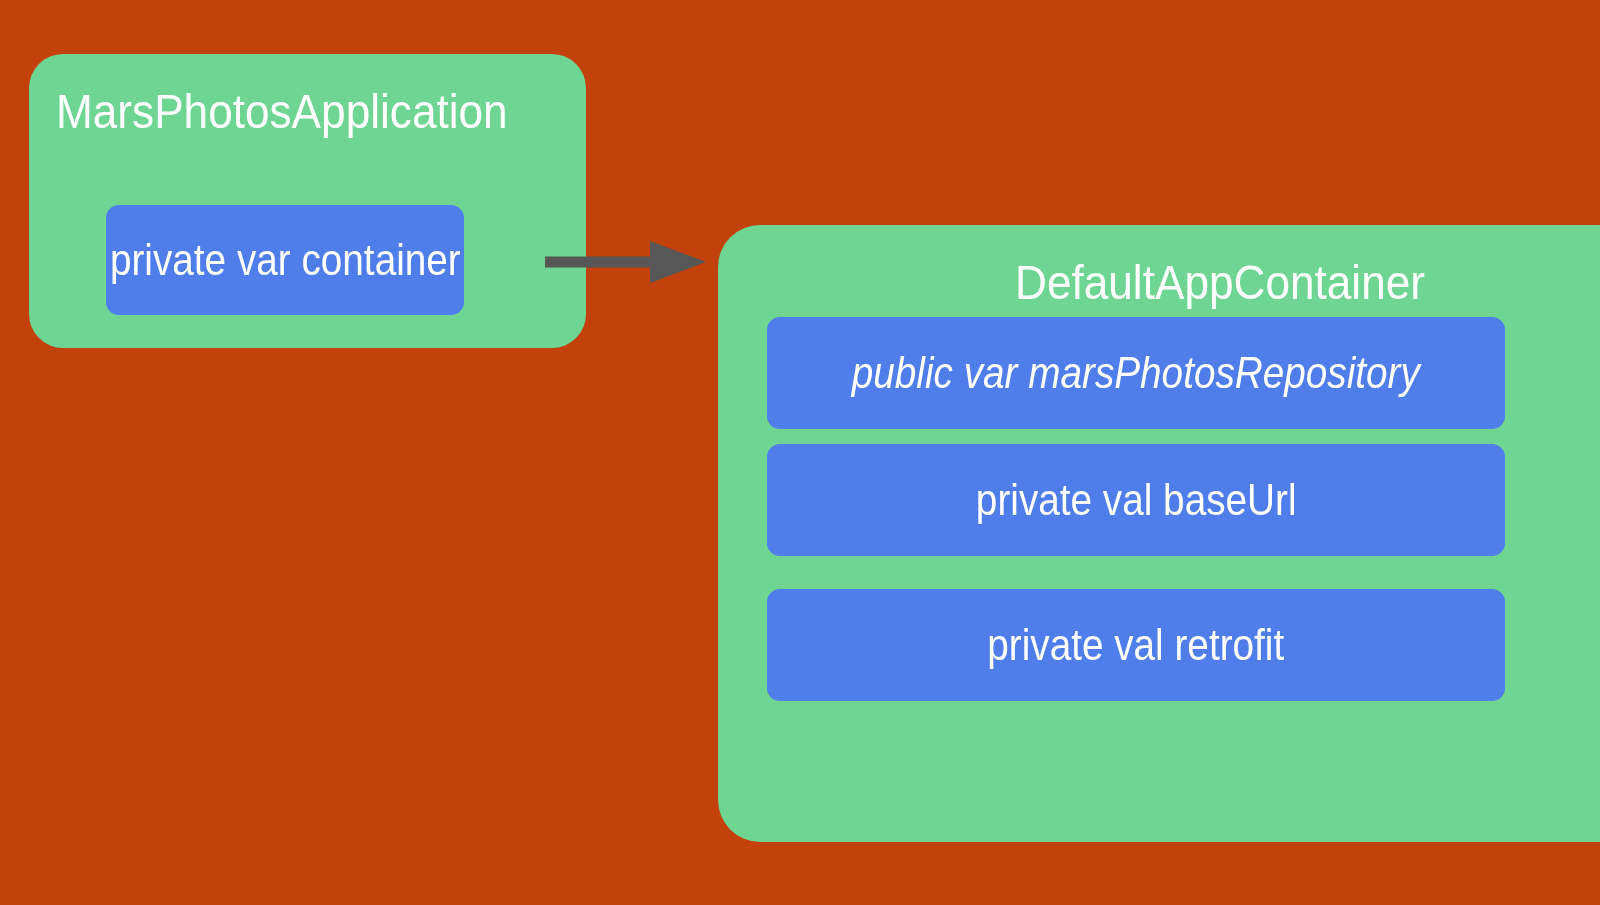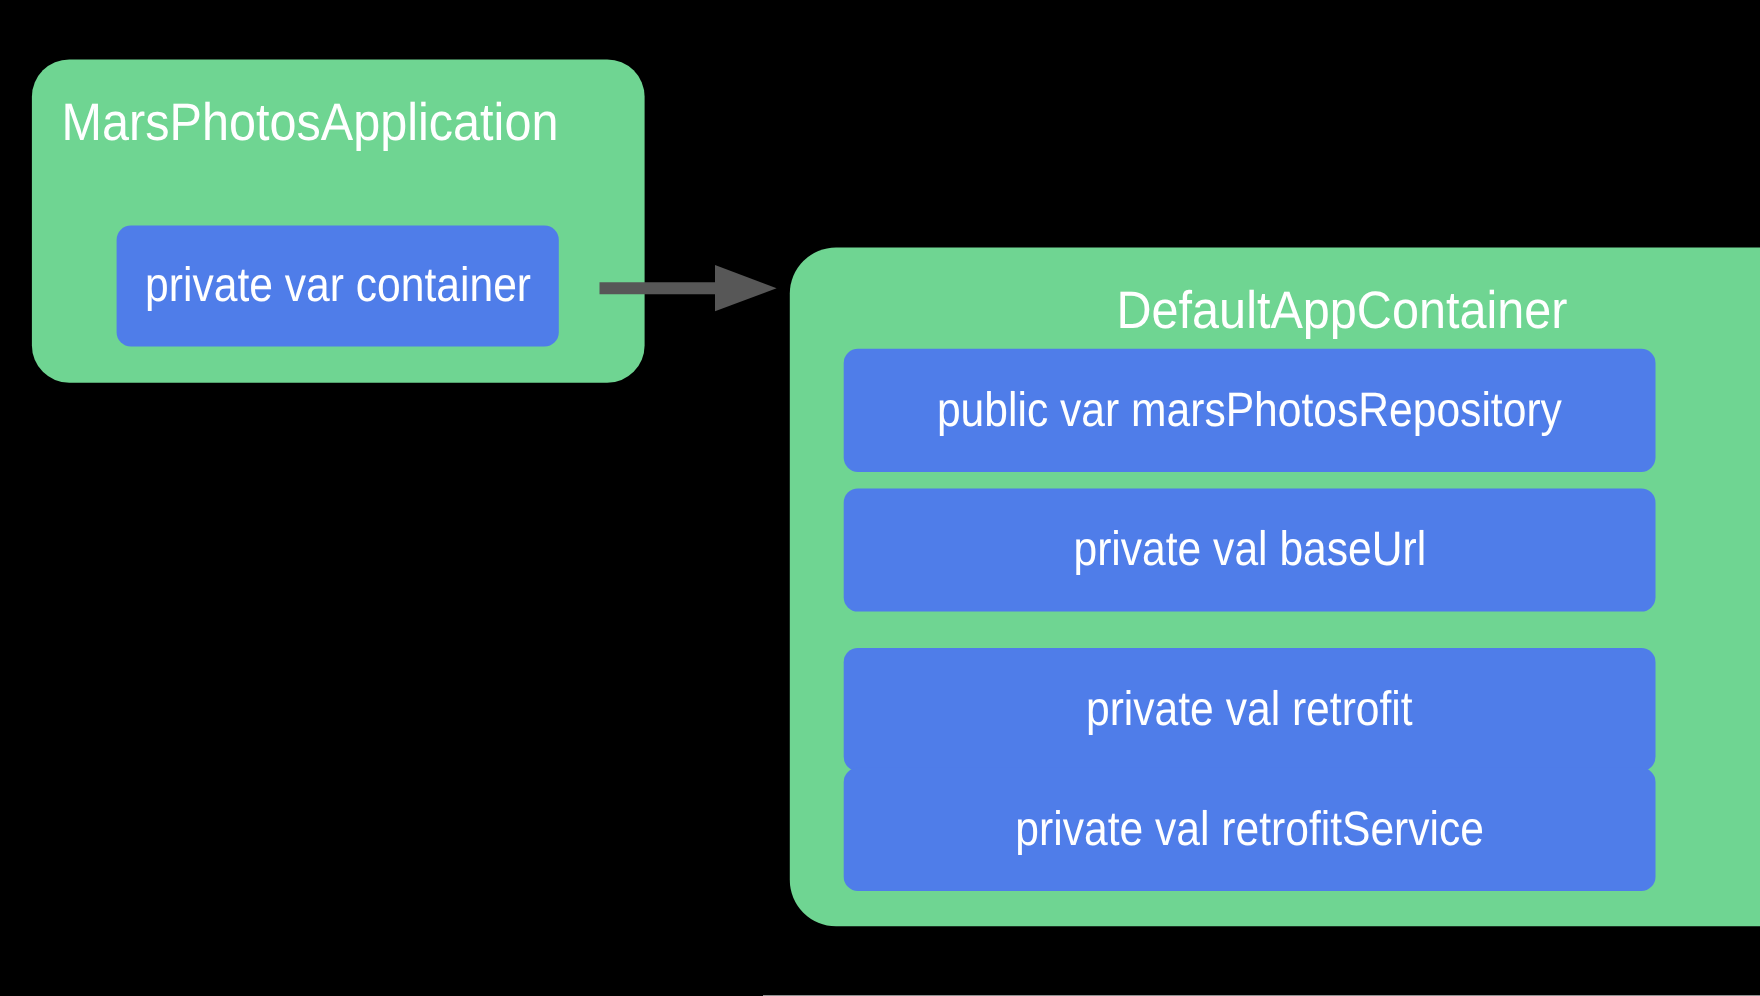--- a/index.html
+++ b/index.html
@@ -7,21 +7,21 @@
     --field-blue: #4f7de9;
     --arrow-gray: #575757;
     --text-white: #ffffff;
   }
   * { box-sizing: border-box; }
   html, body { margin: 0; padding: 0; background: #ffffff; }
   .canvas {
     position: relative;
     width: 1600px;
     height: 905px;
-    background: #000000;
+    background: #c2410c;
     overflow: hidden;
     font-family: "Liberation Sans", sans-serif;
     padding-left: 48px;
   }
   .green-box {
     position: absolute;
     background: var(--box-green);
   }
   .app-box {
     left: 29px; top: 54px;
@@ -56,27 +56,27 @@
   .blue-field {
     position: absolute;
     background: var(--field-blue);
     border-radius: 13px;
     display: flex;
     align-items: center;
     justify-content: center;
   }
   .app-field {
     left: 77px; top: 151px;
-    width: 402px; height: 110px; border-radius: 13px;
+    width: 358px; height: 110px; border-radius: 13px;
   }
   .row-field {
     left: 49px;
     width: 738px; height: 112px;
   }
-  .row-0 { top:  92px; }
+  .row-0 { top:  92px; font-style: italic; }
   .row-1 { top: 219px; text-align: center; }
   .row-2 { top: 346px; margin-top: 18px; }
   .row-3 { top: 473px; }
   .field-label {
     color: var(--text-white);
     font-size: 44px;
     line-height: 1;
     white-space: nowrap;
     transform: scaleX(0.88);
     transform-origin: center;
@@ -114,18 +114,15 @@
     </div>
 
     <div class="blue-field row-field row-1">
       <span class="field-label">private val baseUrl</span>
     </div>
 
     <div class="blue-field row-field row-2">
       <span class="field-label">private val retrofit</span>
     </div>
 
-    <div class="blue-field row-field row-3">
-      <span class="field-label">private val retrofitService</span>
-    </div>
   </div>
 
 </div>
 
 </body></html>

